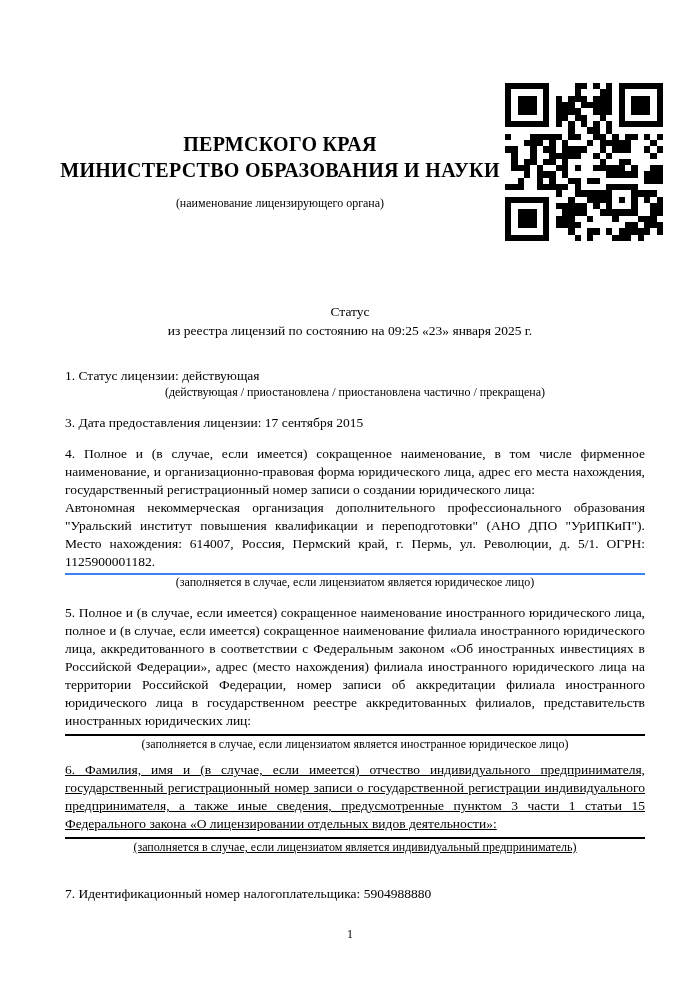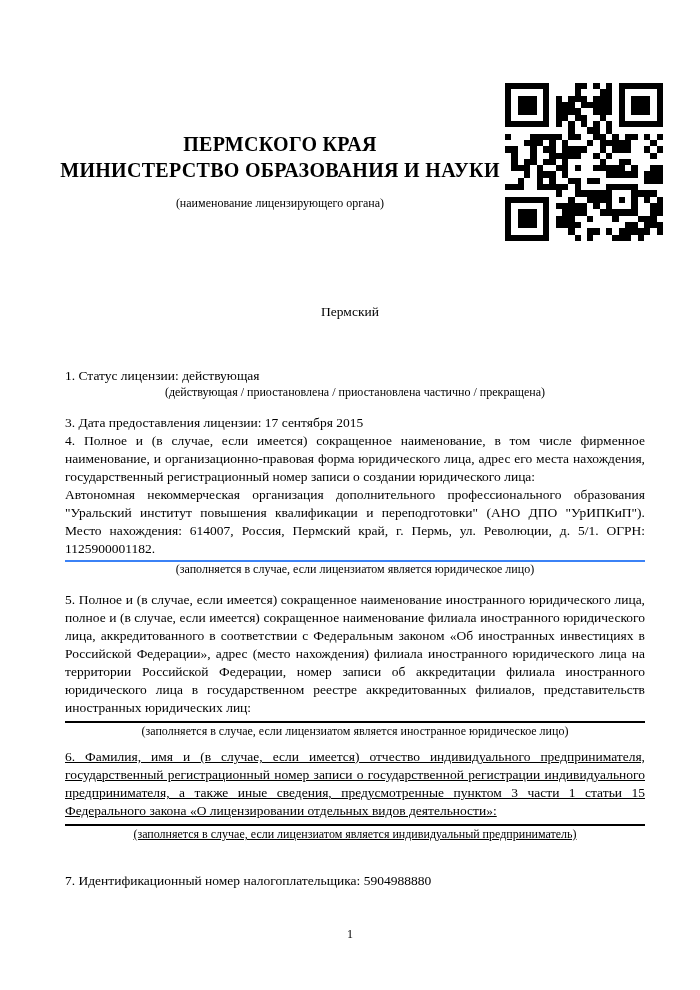--- a/index.html
+++ b/index.html
@@ -69,21 +69,21 @@
     line-height: 14px;
     text-align: center;
   }
   .fill-rule {
     height: 4px;
     border-bottom: 2px solid #000;
     margin-bottom: 1px;
   }
   .mt-i2 { margin-top: 20px; }
   .mt-i3 { margin-top: 14px; }
-  .mt-i4 { }
+  .mt-i4 { margin-top: 13px; }
   .mt-i5 { margin-top: 15px; }
   .mt-i6 { margin-top: 10px; text-decoration: underline; }
   .mt-i7 { margin-top: 30px; }
   .page-number {
     position: absolute;
     top: 927px;
     left: 0;
     width: 700px;
     text-align: center;
     font-size: 12px;
@@ -429,21 +429,22 @@
       <rect x="6" y="24" width="1" height="1" fill="#000000"></rect>
       <rect x="11" y="24" width="1" height="1" fill="#000000"></rect>
       <rect x="13" y="24" width="1" height="1" fill="#000000"></rect>
       <rect x="17" y="24" width="1" height="1" fill="#000000"></rect>
       <rect x="18" y="24" width="1" height="1" fill="#000000"></rect>
       <rect x="19" y="24" width="1" height="1" fill="#000000"></rect>
       <rect x="21" y="24" width="1" height="1" fill="#000000"></rect>
     </svg>
 
   <div class="doc-heading">
-    <div>Пермский</div>
+    <div>Статус</div>
+    <div>из реестра лицензий по состоянию на 09:25 «23» января 2025 г.</div>
   </div>
 
   <div class="items">
 
     <div>
       <div class="item-line">1. Статус лицензии: действующая</div>
       <div class="caption">(действующая / приостановлена / приостановлена частично / прекращена)</div>
     </div>
 
 

